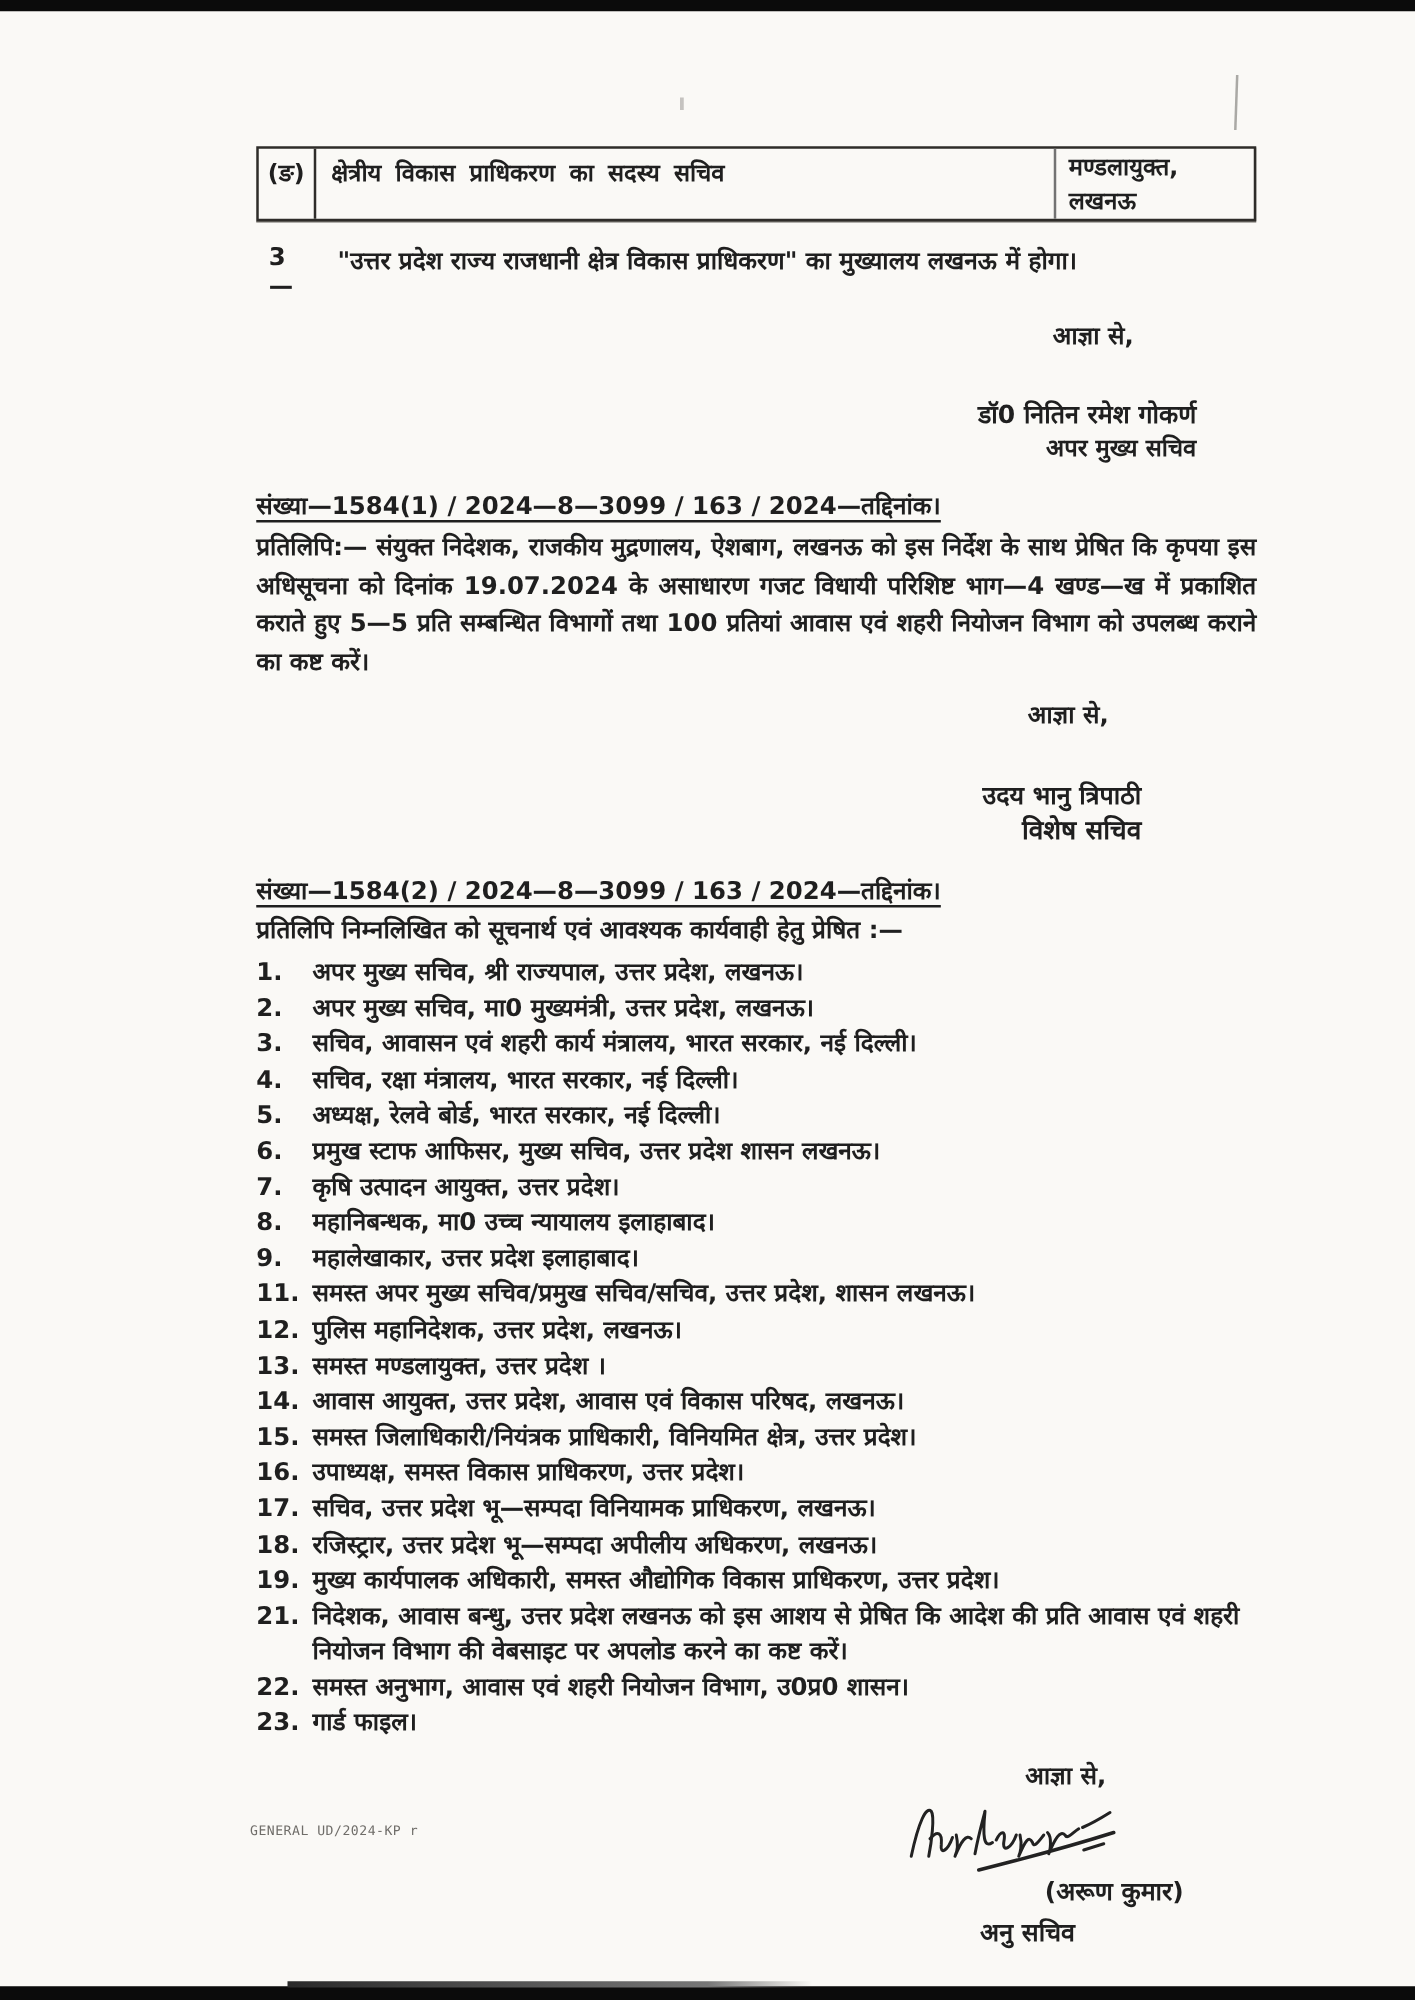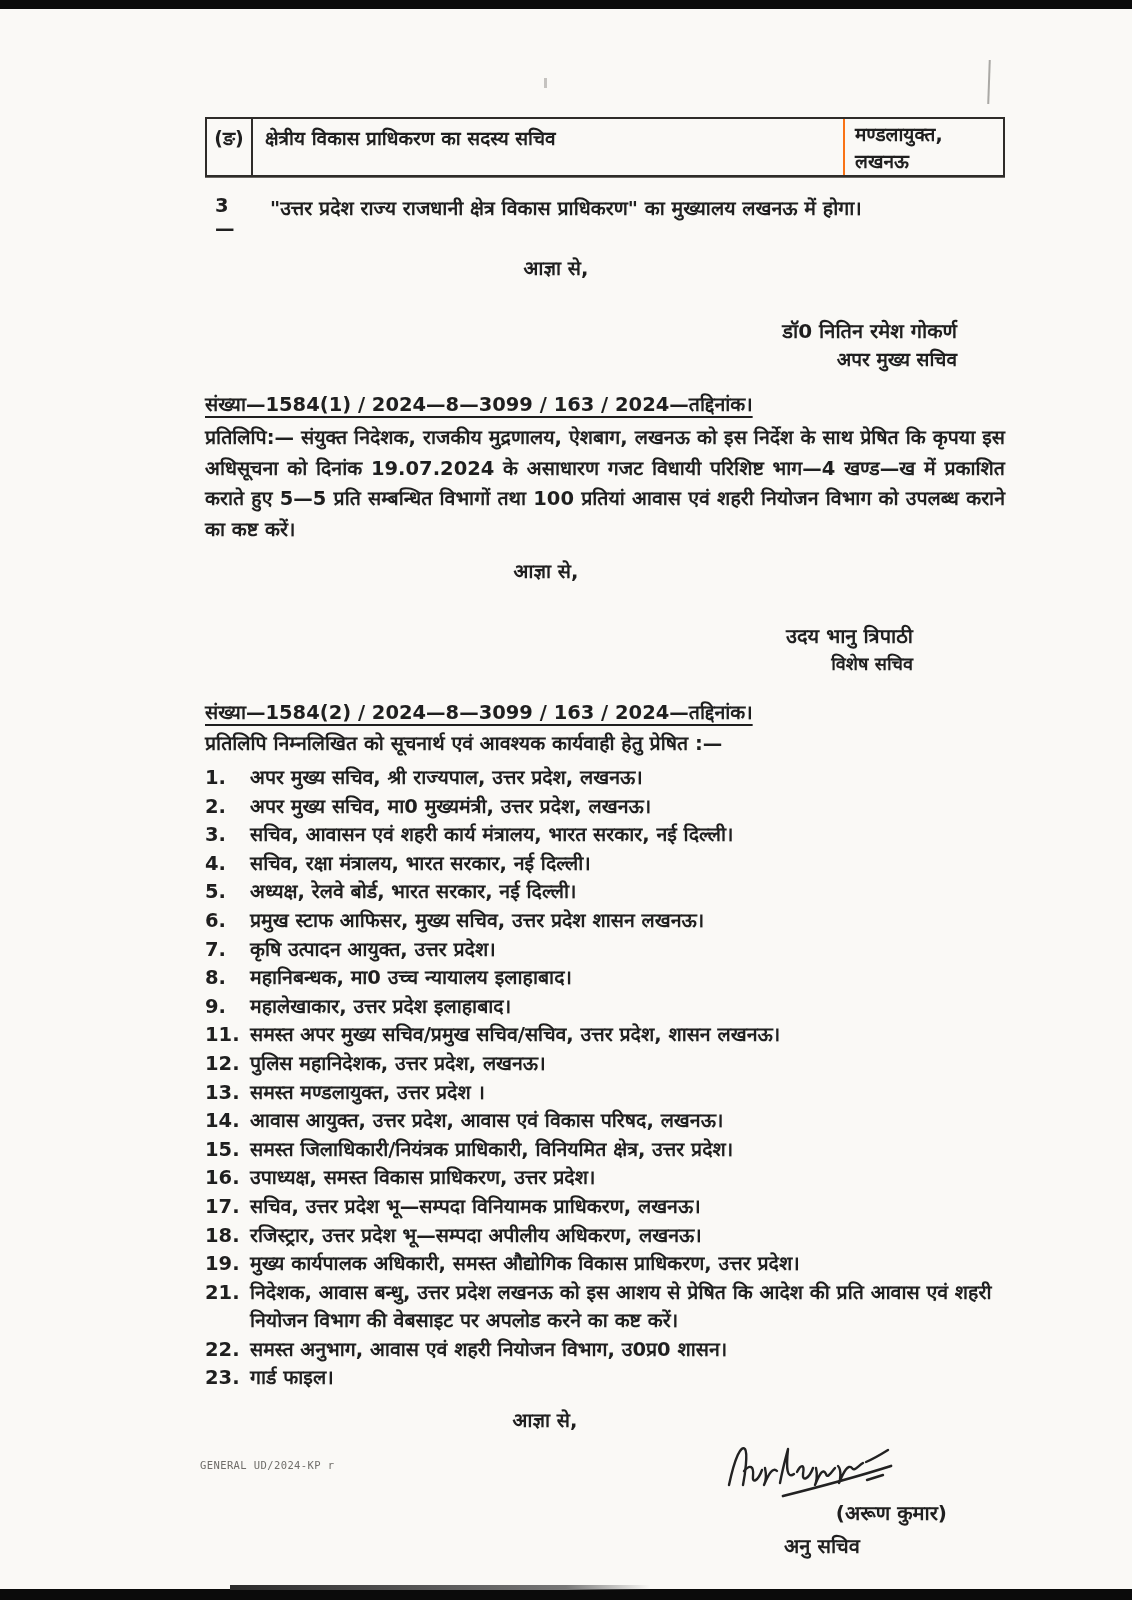--- a/index.html
+++ b/index.html
@@ -34,38 +34,38 @@
   .tbl{
     margin-top:117px;
     display:flex;
     border:2px solid #2e2c29;
     box-shadow:0 1px 0 #6b6863;
     min-height:54px;
     font-size:19px;font-weight:600;
     background:transparent;
   }
   .tbl .c1{width:44px;border-right:2px solid #2e2c29;display:flex;justify-content:center;padding-top:6px;}
-  .tbl .c2{flex:1;border-right:2px solid #f97316;padding:6px 10px 0 12px;}
+  .tbl .c2{flex:1;border-right:2px solid #737373;padding:6px 10px 0 12px;font-family:Liberation Mono, monospace;}
   .tbl .c3{width:142px;padding:2px 6px 0 10px;line-height:27px;border-radius:28px;}
 
   
   .clause{margin-top:17px;display:flex;font-size:19.5px;font-weight:600;}
   .clause .cnum{width:42px;padding-left:10px;box-sizing:border-box;}
   .clause .ctext{flex:1;padding-left:23px;}
 
-  .by-order{font-size:19.5px;font-weight:600;text-align:center;}
+  .by-order{font-size:19.5px;font-weight:600;text-align:right;}
   .bo1{margin-top:14px;padding-right:98px;}
   .bo2{margin-top:12px;padding-right:118px;}
   .bo3{margin-top:13px;padding-right:120px;}
 
   .officer{margin-left:auto;text-align:right;font-weight:700;font-size:20px;line-height:28px;}
   .off1{margin-top:36px;margin-right:48px;width:260px;}
   .off1 .desig{font-size:19px;font-weight:600;}
   .off2{margin-top:38px;margin-right:92px;width:220px;}
-  .off2 .desig{font-size:18px;font-weight:600;}
+  .off2 .desig{font-size:21px;font-weight:600;}
 
   .refline{
     margin-top:17px;font-size:19.5px;font-weight:700;
     text-decoration:underline;text-underline-offset:5px;text-decoration-thickness:1.6px;
   }
   .ref2{margin-top:20px;}
 
   .copy-para{
     margin:6px 0 0 0;font-size:19.5px;font-weight:600;line-height:30.5px;
     text-align:justify;width:800px;

